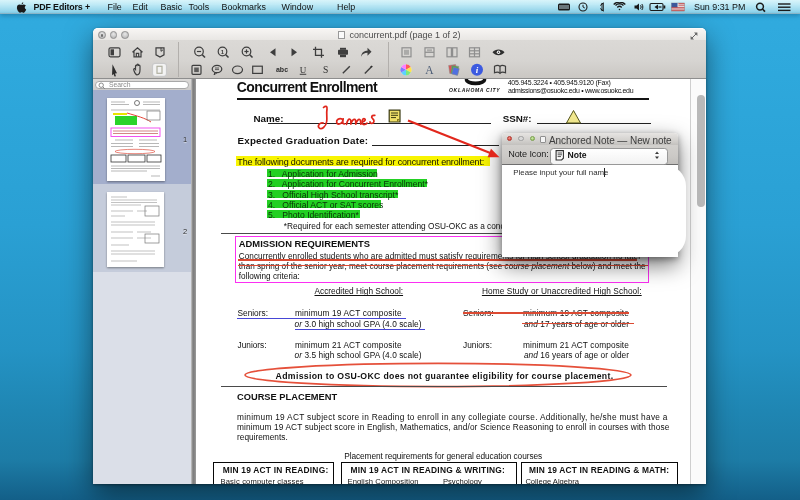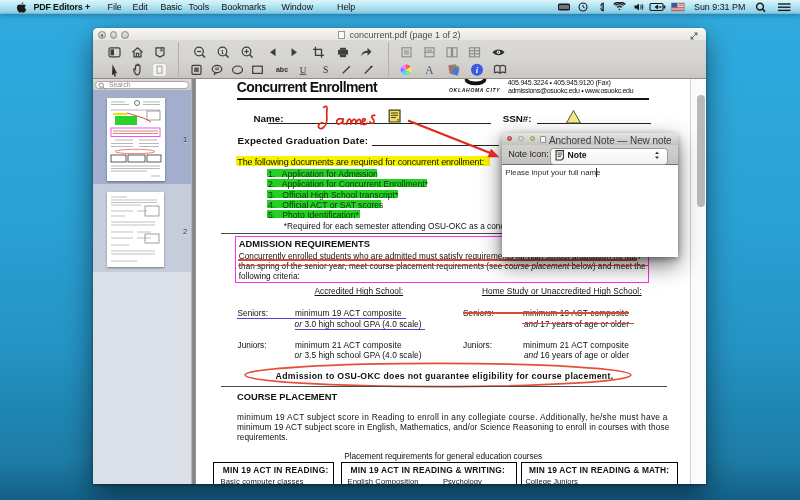--- a/index.html
+++ b/index.html
@@ -65,21 +65,21 @@
   #notewin { position:absolute; left:502px; top:133px; width:175.5px; height:123.5px;
     border-radius:4px 4px 0 0;
     box-shadow:0 8px 22px rgba(0,0,0,.55), 0 2px 6px rgba(0,0,0,.35);
     background:#fff; }
   #ntitle { position:absolute; left:0; top:0; width:100%; height:11.5px;
     border-radius:4px 4px 0 0;
     background:linear-gradient(180deg,#e6e4e2 0%,#d3d1ce 60%,#c3c1be 100%); }
   #nrow { position:absolute; left:0; top:11.5px; width:100%; height:20px;
     background:linear-gradient(180deg,#d2d0cd 0%,#cbc9c6 60%,#c2c0bd 100%);
     border-bottom:1px solid #6e6e6e; }
-  #ntext { position:absolute; left:0; top:31.5px; width:100%; height:92px; background:#fff;border-radius:21px; }
+  #ntext { position:absolute; left:8px; top:31.5px; width:100%; height:92px; background:#fff;border-radius:21px; }
   .ntl { position:absolute; width:5.6px; height:5.6px; border-radius:50%; top:2.8px; }
 </style>
 </head>
 <body>
 
 <div id="menubar">
   <svg width="13" height="13" style="position:absolute;left:14.5px;top:1px" viewBox="0 0 13 13">
     <path d="M8.2 1.2 C8.3 2.2 7.6 3.2 6.7 3.3 C6.5 2.4 7.3 1.4 8.2 1.2 Z" fill="#1a1a1a"></path>
     <path d="M6.6 3.8 C7.3 3.8 8 3.3 9 3.4 C9.8 3.5 10.5 3.9 10.9 4.6 C9.2 5.6 9.5 7.9 11.2 8.6 C10.9 9.5 10.3 10.5 9.5 11.2 C8.9 11.8 8.3 11.8 7.7 11.5 C7 11.2 6.4 11.2 5.7 11.5 C5 11.8 4.4 11.8 3.8 11.1 C2.5 9.7 1.6 7.5 2 5.7 C2.3 4.4 3.3 3.5 4.5 3.5 C5.2 3.5 6 3.9 6.6 3.8 Z" fill="#1a1a1a"></path>
   </svg>
@@ -498,21 +498,21 @@
 
     <div class="doc" style="left:17px;   top:383px; width:120.5px; height:28px; border:1.8px solid #080808;"></div>
     <div class="doc" style="left:144.5px; top:383px; width:176.5px; height:28px; border:1.8px solid #080808;"></div>
     <div class="doc" style="left:325px;   top:383px; width:157px; height:28px; border:1.8px solid #080808;"></div>
     <b class="doc nw" style="left:26.7px; top:386.9px; font-size:8.4px; letter-spacing:0.23px;">MIN 19 ACT IN READING:</b>
     <div class="doc nw" style="left:24.5px; top:398.3px; font-size:7.6px; letter-spacing:0.16px;">Basic computer classes</div>
     <b class="doc nw" style="left:154.6px; top:386.9px; font-size:8.4px; letter-spacing:0.21px;">MIN 19 ACT IN READING &amp; WRITING:</b>
     <div class="doc nw" style="left:151.5px; top:398.3px; font-size:7.6px; letter-spacing:0.1px;">English Composition</div>
     <div class="doc nw" style="left:239px; top:398.3px; font-size:7.6px;margin-left:8px;">Psychology</div>
     <b class="doc nw" style="left:333px; top:386.9px; font-size:8.4px; letter-spacing:0.18px;">MIN 19 ACT IN READING &amp; MATH:</b>
-    <div class="doc nw" style="left:329.4px; top:398.3px; font-size:7.6px;">College Juniors</div>
+    <div class="doc nw" style="left:329.4px; top:398.3px; font-size:7.6px;">College Algebra</div>
     <div id="scrolltrack">
         <div id="scrollthumb"></div>
       </div>
   </div>
 </div>
 
 <div id="notewin">
   <div id="ntitle">
     <div class="ntl" style="left:4.5px;  background:radial-gradient(circle at 40% 35%,#f49a93,#dd4b40 70%); border:0.7px solid #b03a32;"></div>
     <div class="ntl" style="left:16px;   background:#d8d8d8; border:0.7px solid #a0a0a0;"></div>

